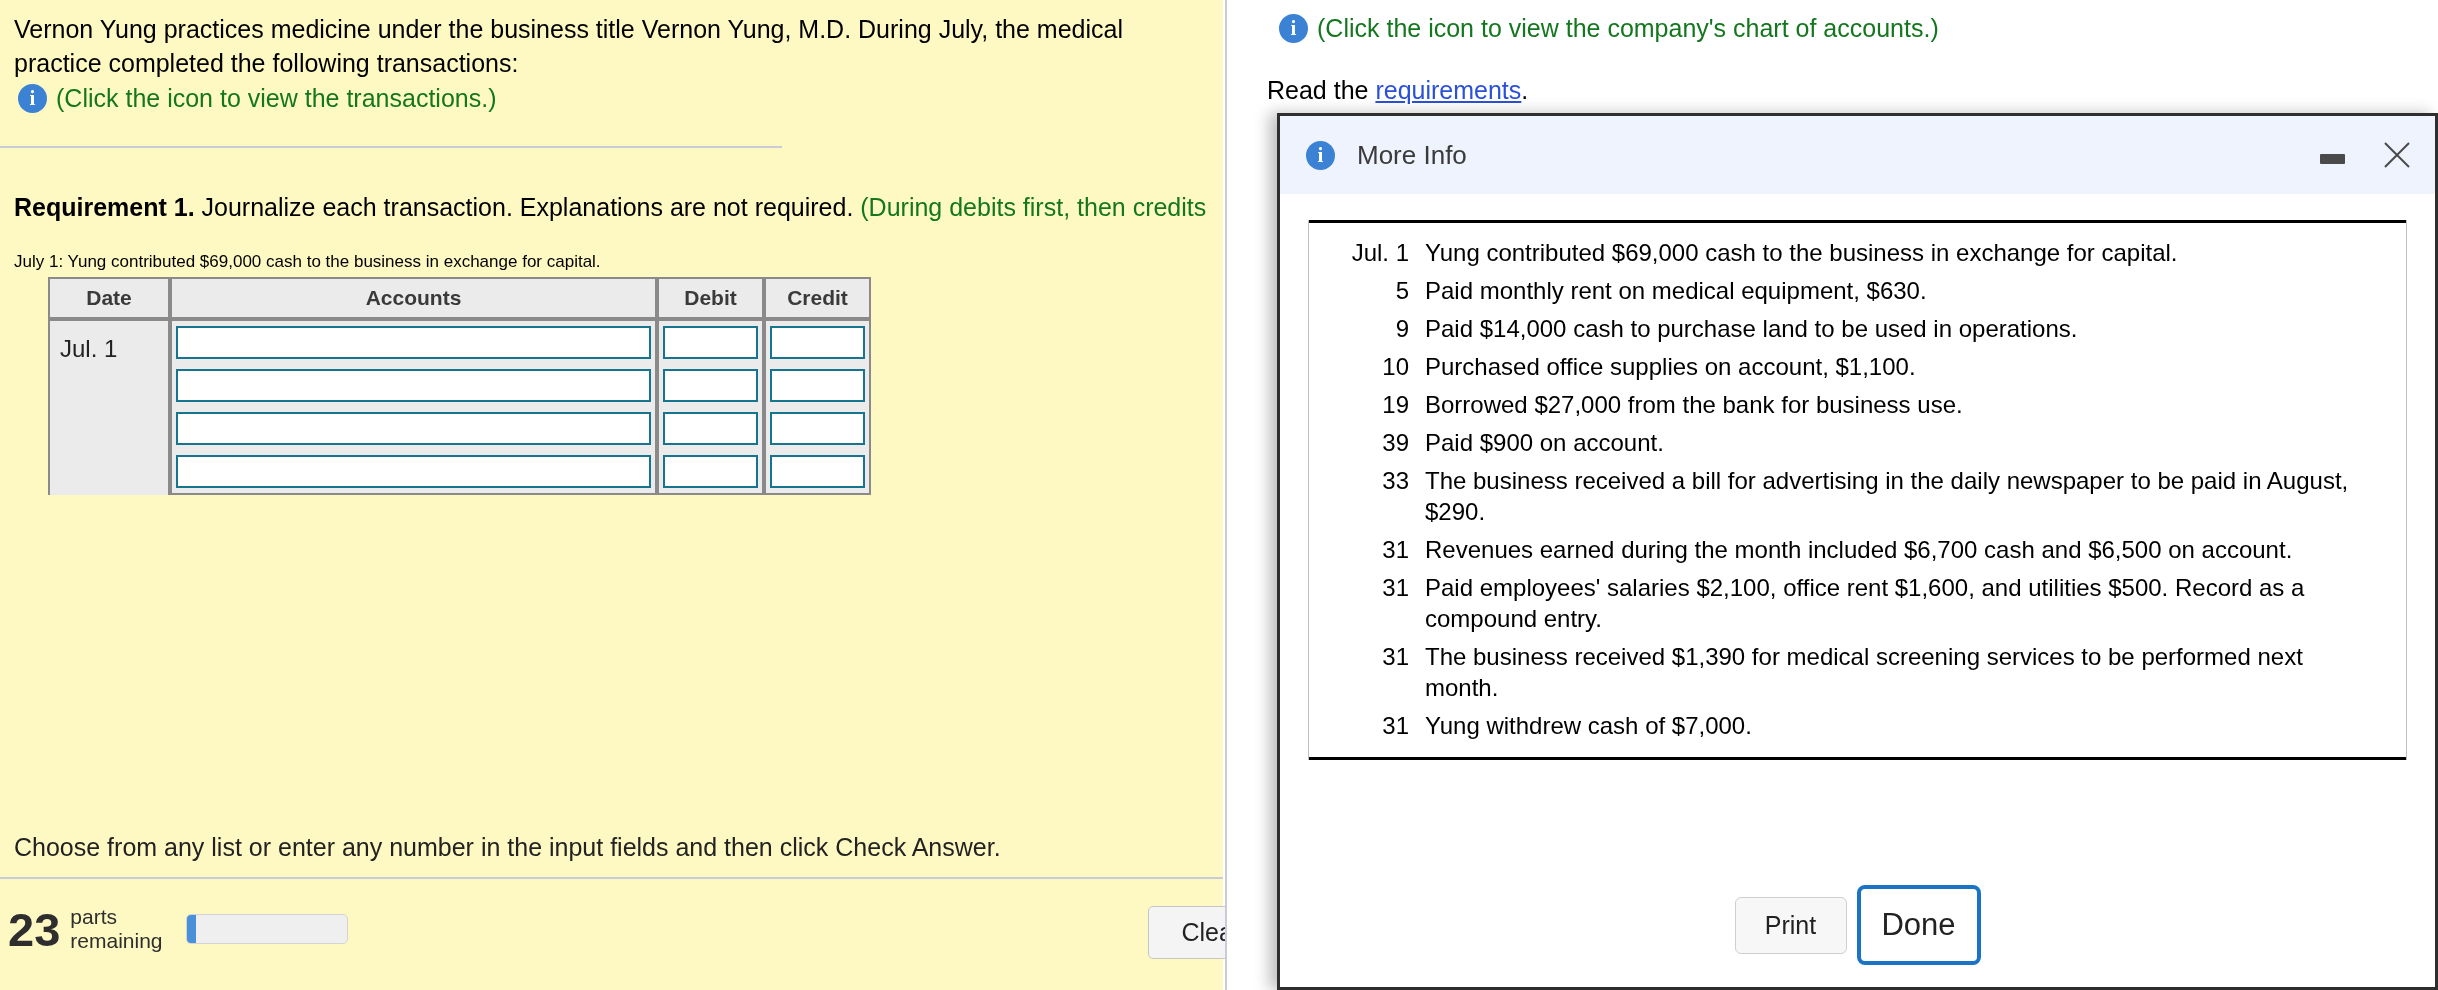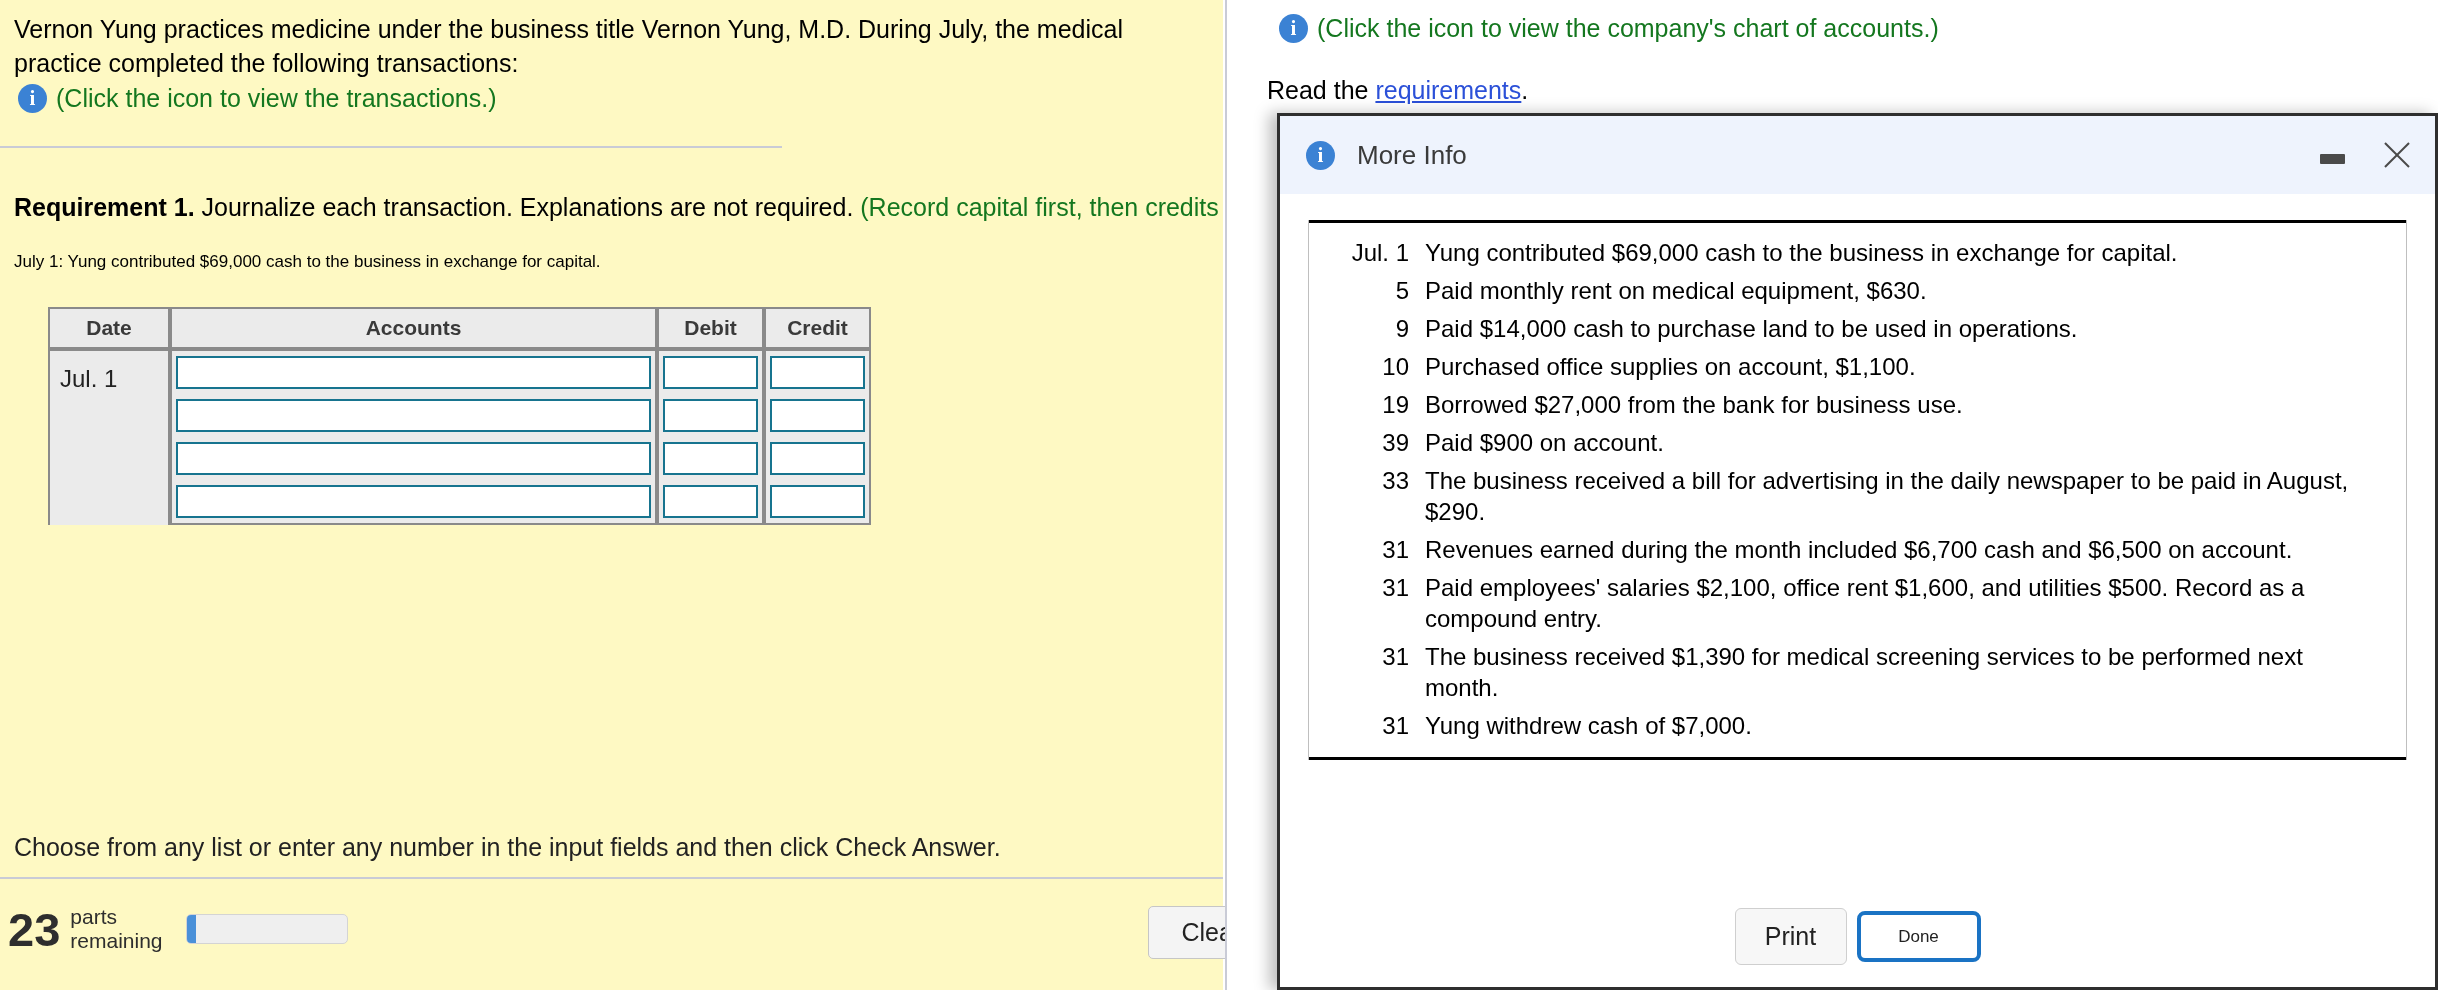--- a/index.html
+++ b/index.html
@@ -43,21 +43,21 @@
   }
   .req-line b { font-weight: bold; }
   .req-green { color: #14771f; }
   .july-line {
     position: absolute; left: 14px; top: 252px;
     font-size: 17px; color: #000; white-space: nowrap;
   }
 
   
   .journal {
-    position: absolute; left: 14px; top: 307px;
+    position: absolute; left: 14px; top: 277px;
     border-collapse: separate; border-spacing: 0; padding-left: 34px;
   }
   .journal th {
     background: #ebebeb;
     border: 2px solid #8a8a8a;
     font-size: 21px; font-weight: bold; color: #3a3a3a;
     height: 42px; text-align: center; padding: 0 6px;
   }
   .journal td {
     background: #ebebeb;
@@ -185,23 +185,23 @@
     display: flex; justify-content: center; align-items: center; gap: 10px;
   }
   .btn-print {
     width: 112px; height: 57px;
     background: #f7f7f7; border: 1px solid #cfcfcf; border-radius: 6px;
     font-size: 25px; color: #222;
     display: flex; align-items: center; justify-content: center;
     font-family: "Liberation Sans", sans-serif;
   }
   .btn-done {
-    width: 124px; height: 51px;
+    width: 124px; height: 80px;
     background: #fff; border: 4px solid #1a73c4; border-radius: 8px;
-    font-size: 17px; color: #222;
+    font-size: 31px; color: #222;
     display: flex; align-items: center; justify-content: center;
     font-family: "Liberation Sans", sans-serif;
   }
 </style>
 </head>
 <body>
 
 <div id="root">
 
   <div class="left-pane">
@@ -209,21 +209,21 @@
     <div class="intro-text">Vernon Yung practices medicine under the business title Vernon Yung, M.D. During July, the medical practice completed the following transactions:</div>
 
     <div class="icon-line first">
       <span class="info-icon">i</span>
       <span class="green-link">(Click the icon to view the transactions.)</span>
     </div>
 
     <div class="divider d1"></div>
 
     <div class="req-line">
-      <b>Requirement 1.</b><span> Journalize each transaction. Explanations are not required. </span><span class="req-green">(Record capital first, then credits</span>
+      <b>Requirement 1.</b><span> Journalize each transaction. Explanations are not required. </span><span class="req-green">(During debits first, then credits</span>
     </div>
 
     <div class="july-line">July 1: Yung contributed $69,000 cash to the business in exchange for capital.</div>
 
     <table class="journal">
       <thead>
         <tr>
           <th class="col-date">Date</th>
           <th class="col-acct">Accounts</th>
           <th class="col-debit">Debit</th>

